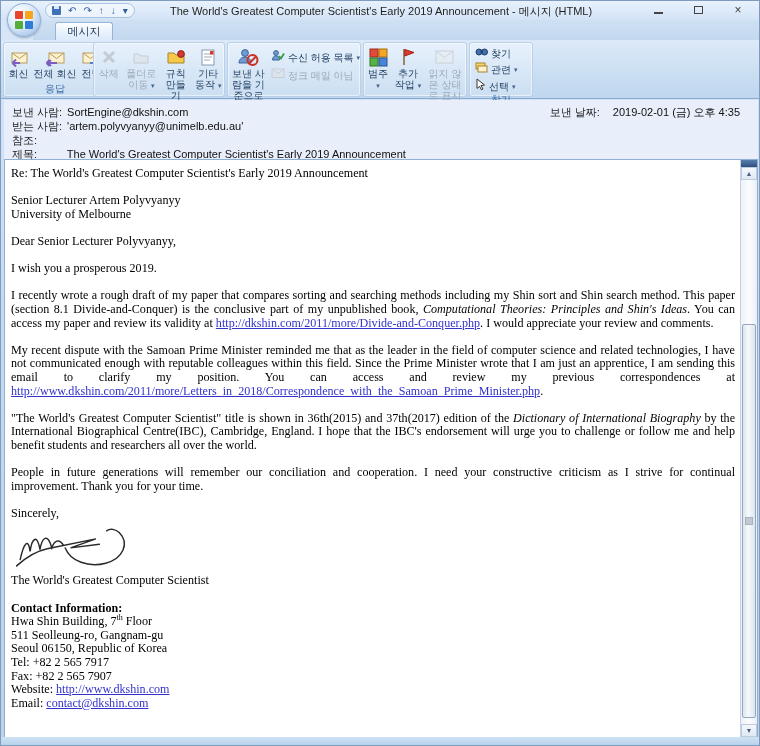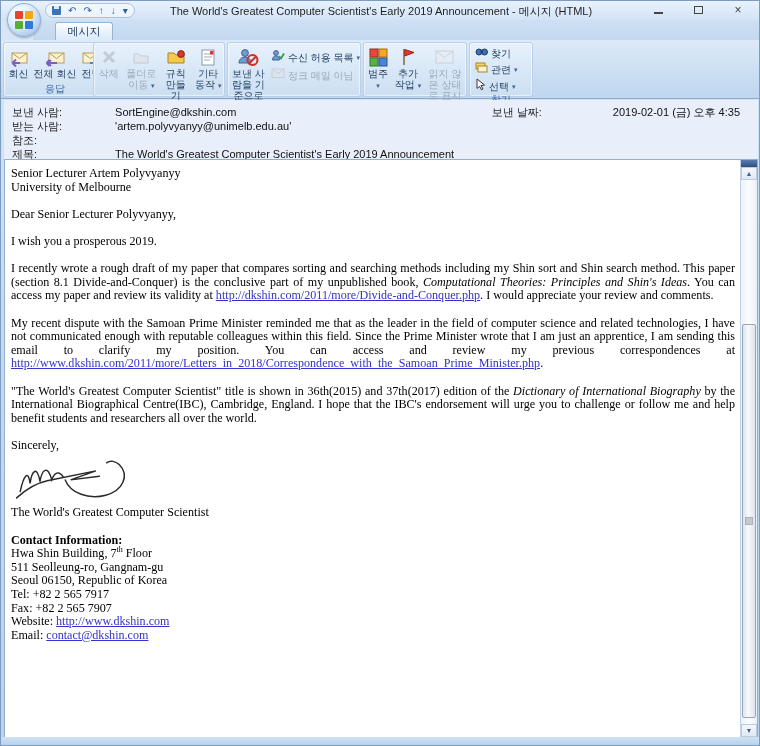--- a/index.html
+++ b/index.html
@@ -65,23 +65,23 @@
   .disabled svg { opacity:.45; filter:grayscale(1); }
   .caret { font-size:7px; color:#44648c; }
   .smallrow { display:flex; align-items:center; gap:3px; font-size:10px; color:#1e3c5f;
     line-height:15px; white-space:nowrap; cursor:default; }
   .smallrow.disabled { color:#9da9b8; }
   
   .mailhdr { position:absolute; left:3px; top:99px; width:754px; height:59px;
     background:#e8effa; font-size:11px; }
   .hrow { position:absolute; left:8px; right:8px; height:13px; white-space:nowrap; }
   .hlabel { color:#222; display:inline-block; width:52px; }
-  .hval { color:#111;margin-left:48px; }
+  .hval { color:#111; }
   .sentbox { position:absolute; right:10px; top:0; }
-  .sentbox .hlabel { width:auto; margin-right:20px; }
+  .sentbox .hlabel { width:auto; margin-right:10px; }
   
   .bodywrap { position:absolute; left:3px; top:158px; width:754px; height:579px;
     background:#fff; border:1px solid #8fb0d4; }
   .doc { position:absolute; left:0; top:0; right:17px; bottom:0; overflow:hidden;
     padding:7px 5px 0 6px;
     font-family:"Liberation Serif","DejaVu Serif",serif; font-size:12.1px;
     line-height:13.6px; color:#000; }
   .doc p { margin:0; }
   .gap { margin-bottom:13.6px !important; }
   .j { text-align:justify; }
@@ -357,27 +357,29 @@
       <span class="hval"></span>
     </div>
     <div class="hrow" style="top:47px;">
       <span class="hlabel">제목:</span>
       <span class="hval">The World's Greatest Computer Scientist's Early 2019 Announcement</span>
     </div>
   </div>
 
   <div class="bodywrap">
     <div class="doc">
+      <p class="gap">Re: The World's Greatest Computer Scientist's Early 2019 Announcement</p>
       <p>Senior Lecturer Artem Polyvyanyy</p>
       <p class="gap">University of Melbourne</p>
       <p class="gap">Dear Senior Lecturer Polyvyanyy,</p>
       <p class="gap">I wish you a prosperous 2019.</p>
       <p class="j gap"><span>I recently wrote a rough draft of my paper that compares sorting and searching methods including my Shin sort and Shin search method.  This paper (section 8.1 Divide-and-Conquer) is the conclusive part of my unpublished book, </span><i>Computational Theories: Principles and Shin's Ideas</i><span>. You can access my paper and review its validity at </span><a class="lnk">http://dkshin.com/2011/more/Divide-and-Conquer.php</a><span>. I would appreciate your review and comments.</span></p>
       <p class="j gap"><span>My recent dispute with the Samoan Prime Minister reminded me that as the leader in the field of computer science and related technologies, I have not communicated enough with reputable colleagues within this field. Since the Prime Minister wrote that I am just an apprentice, I am sending this email to clarify my position. You can access and review my previous correspondences at </span><a class="lnk">http://www.dkshin.com/2011/more/Letters_in_2018/Correspondence_with_the_Samoan_Prime_Minister.php</a><span>.</span></p>
       <p class="j gap"><span>"The World's Greatest Computer Scientist" title is shown in 36th(2015) and 37th(2017) edition of the </span><i>Dictionary of International Biography</i><span> by the International Biographical Centre(IBC), Cambridge, England. I hope that the IBC's endorsement will urge you to challenge or follow me and help benefit students and researchers all over the world.</span></p>
+      <p class="j gap">People in future generations will remember our conciliation and cooperation. I need your constructive criticism as I strive for continual improvement. Thank you for your time.</p>
       <p>Sincerely,</p>
       <svg class="sigimg" width="135" height="48" viewBox="0 0 150 52">
         <g fill="none" stroke="#2a2a2a" stroke-width="1.6" stroke-linecap="round">
           <path d="M8 40 C12 22 17 15 19 31 C21 16 27 11 30 29 C32 15 39 10 43 27 C46 19 51 16 56 24"></path>
           <path d="M4 47 C14 38 24 31 38 28 L92 17 L64 27 L96 23"></path>
           <path d="M58 27 C64 42 84 49 103 44 C122 39 130 22 118 10 C114 6 108 5 104 8"></path>
         </g>
       </svg>
       <p class="gap">The World's Greatest Computer Scientist</p>
       <p class="bold">Contact Information:</p>

